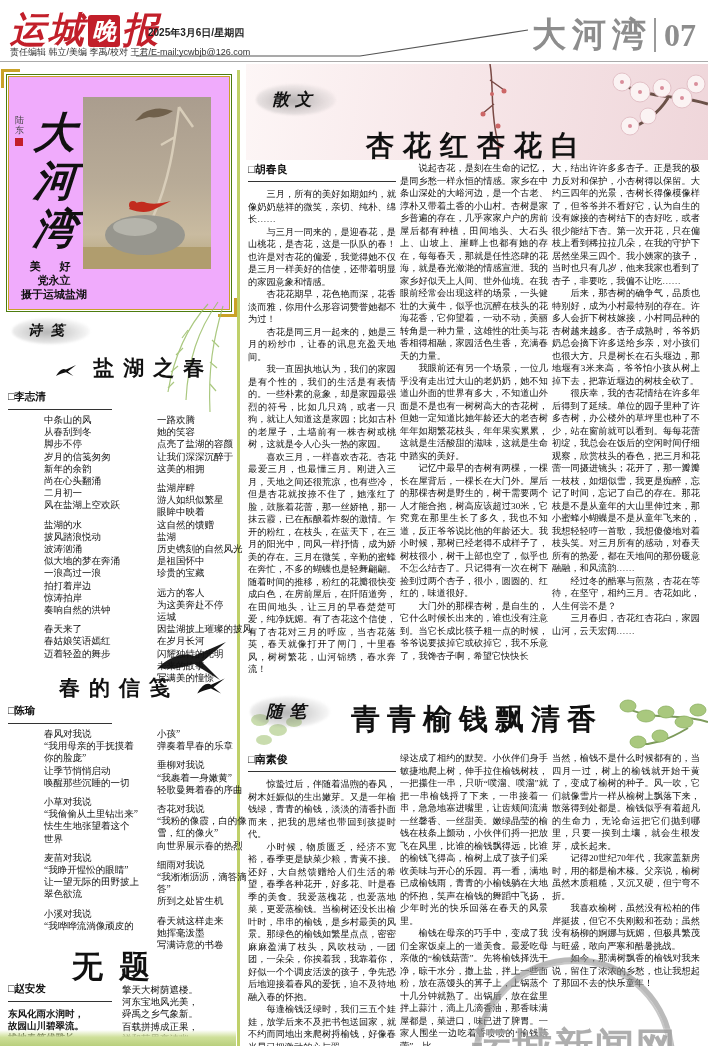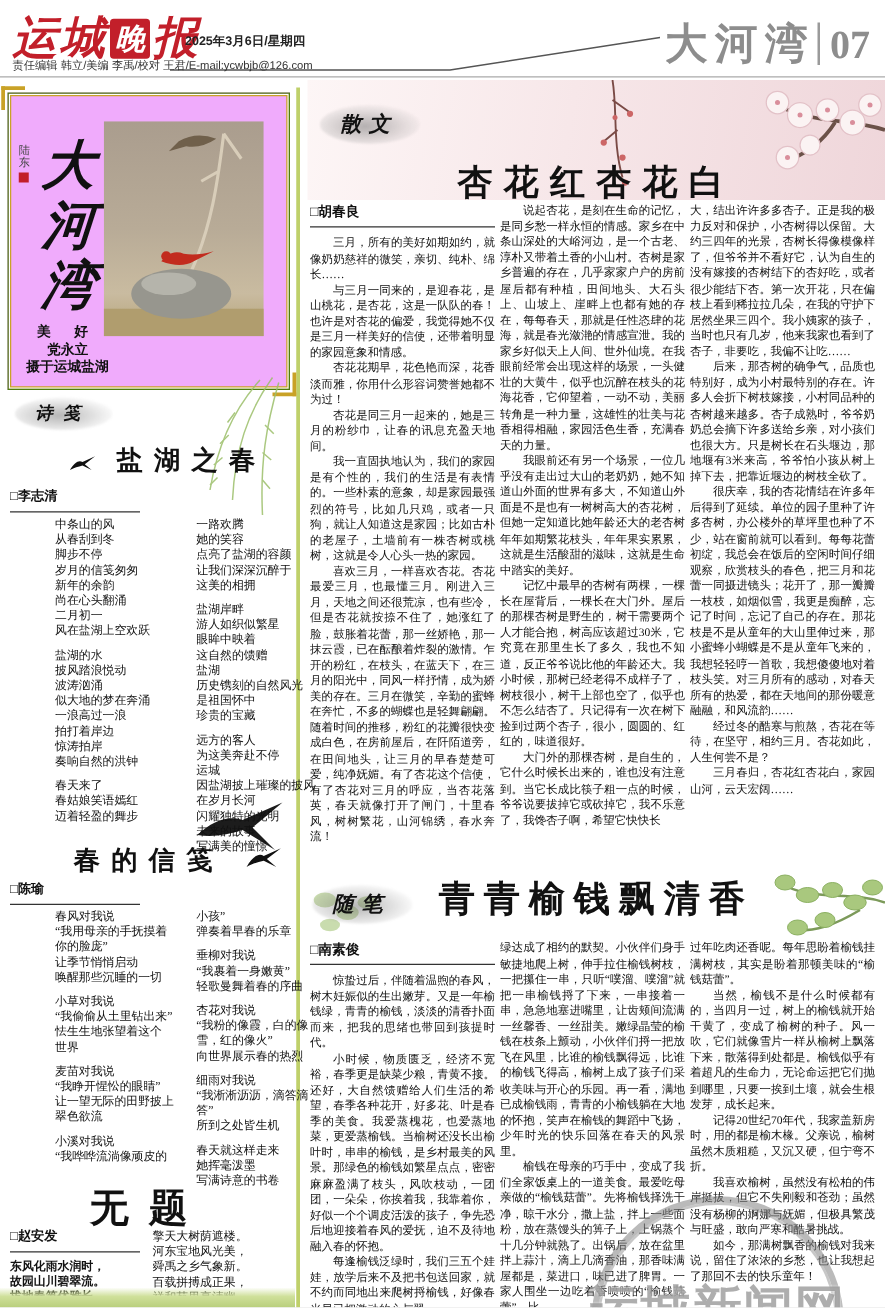--- a/index.html
+++ b/index.html
@@ -77,21 +77,21 @@
   .eauthor{font:bold 11px "Liberation Serif",serif;border-bottom:1.5px solid #333;
            padding-bottom:4px;margin:0 0 6px 0;display:block;}
   .ecol{position:absolute;width:148px;overflow:hidden;}
   .e1{top:162px;height:528px;}
   .e2{top:752px;height:294px;}
   .cl1{left:248px;} .cl2{left:400px;} .cl3{left:552px;}
   .para{font-size:9.2px;line-height:12.5px;text-align:justify;text-indent:2em;margin:0;}
   .cont .para:first-child{text-indent:0;}
 
   .banner2{position:absolute;left:246px;top:692px;width:462px;height:58px;background:#fff;}
-  .suibi{position:absolute;left:20px;top:20px;font-size:17px;letter-spacing:6px;font-style:italic;}
+  .suibi{position:absolute;left:20px;top:8px;font-size:17px;letter-spacing:6px;font-style:italic;}
   .essay-title2{position:absolute;left:246px;top:700px;width:462px;text-align:center;
                 font-size:29px;font-weight:bold;letter-spacing:7px;white-space:nowrap;}
 
   
   .stamp{position:absolute;left:473px;top:957px;width:192px;height:192px;border-radius:50%;
          border:5px solid rgba(130,130,130,.55);box-shadow:inset 0 0 0 2px rgba(130,130,130,.45);
          display:flex;align-items:flex-start;justify-content:center;pointer-events:none;z-index:5;}
   .stamp span{margin-top:58px;font-size:40px;font-weight:bold;color:rgba(120,120,120,.6);
               letter-spacing:1px;white-space:nowrap;text-shadow:0 0 2px rgba(255,255,255,.8);}
 </style>
@@ -393,21 +393,20 @@
         <p class="para">惊蛰过后，伴随着温煦的春风，树木妊娠似的生出嫩芽。又是一年榆钱绿，青青的榆钱，淡淡的清香扑面而来，把我的思绪也带回到孩提时代。</p>
         <p class="para">小时候，物质匮乏，经济不宽裕，春季更是缺菜少粮，青黄不接。还好，大自然馈赠给人们生活的希望，春季各种花开，好多花、叶是春季的美食。我爱蒸槐花，也爱蒸地菜，更爱蒸榆钱。当榆树还没长出榆叶时，串串的榆钱，是乡村最美的风景。那绿色的榆钱如繁星点点，密密麻麻盈满了枝头，风吹枝动，一团团，一朵朵，你挨着我，我靠着你，好似一个个调皮活泼的孩子，争先恐后地迎接着春风的爱抚，迫不及待地融入春的怀抱。</p>
         <p class="para">每逢榆钱泛绿时，我们三五个娃娃，放学后来不及把书包送回家，就不约而同地出来爬树捋榆钱，好像春光早已把激动的心与翠</p>
       </div>
   </div>
   <div class="ecol e2 cl2 cont">
       <p class="para">绿达成了相约的默契。小伙伴们身手敏捷地爬上树，伸手拉住榆钱树枝，一把攥住一串，只听“噗溜、噗溜”就把一串榆钱捋了下来，一串接着一串，急急地塞进嘴里，让齿颊间流满一丝馨香、一丝甜美。嫩绿晶莹的榆钱在枝条上颤动，小伙伴们捋一把放飞在风里，比谁的榆钱飘得远，比谁的榆钱飞得高，榆树上成了孩子们采收美味与开心的乐园。再一看，满地已成榆钱雨，青青的小榆钱躺在大地的怀抱，笑声在榆钱的舞蹈中飞扬，少年时光的快乐回落在春天的风景里。</p>
       <p class="para">榆钱在母亲的巧手中，变成了我们全家饭桌上的一道美食。最爱吃母亲做的“榆钱菇蕾”。先将榆钱择洗干净，晾干水分，撒上盐，拌上一些面粉，放在蒸馒头的箅子上，上锅蒸个十几分钟就熟了。出锅后，放在盆里拌上蒜汁，滴上几滴香油，那香味满屋都是，菜进口，味已进了脾胃。一家人围坐一边吃着香喷喷的“榆钱菇蕾”，比</p>
     </div>
   <div class="ecol e2 cl3 cont">
-      <p class="para">过年吃肉还香呢。每年思盼着榆钱挂满树枝，其实是盼着那顿美味的“榆钱菇蕾”。</p>
       <p class="para">当然，榆钱不是什么时候都有的，当四月一过，树上的榆钱就开始干黄了，变成了榆树的种子。风一吹，它们就像雪片一样从榆树上飘落下来，散落得到处都是。榆钱似乎有着超凡的生命力，无论命运把它们抛到哪里，只要一挨到土壤，就会生根发芽，成长起来。</p>
       <p class="para">记得20世纪70年代，我家盖新房时，用的都是榆木椽。父亲说，榆树虽然木质粗糙，又沉又硬，但宁弯不折。</p>
       <p class="para">我喜欢榆树，虽然没有松柏的伟岸挺拔，但它不失刚毅和苍劲；虽然没有杨柳的婀娜与妩媚，但极具繁茂与旺盛，敢向严寒和酷暑挑战。</p>
       <p class="para">如今，那满树飘香的榆钱对我来说，留住了浓浓的乡愁，也让我想起了那回不去的快乐童年！</p>
     </div>
 
   <div class="stamp">
     <span>运城新闻网</span>
   </div>
 

